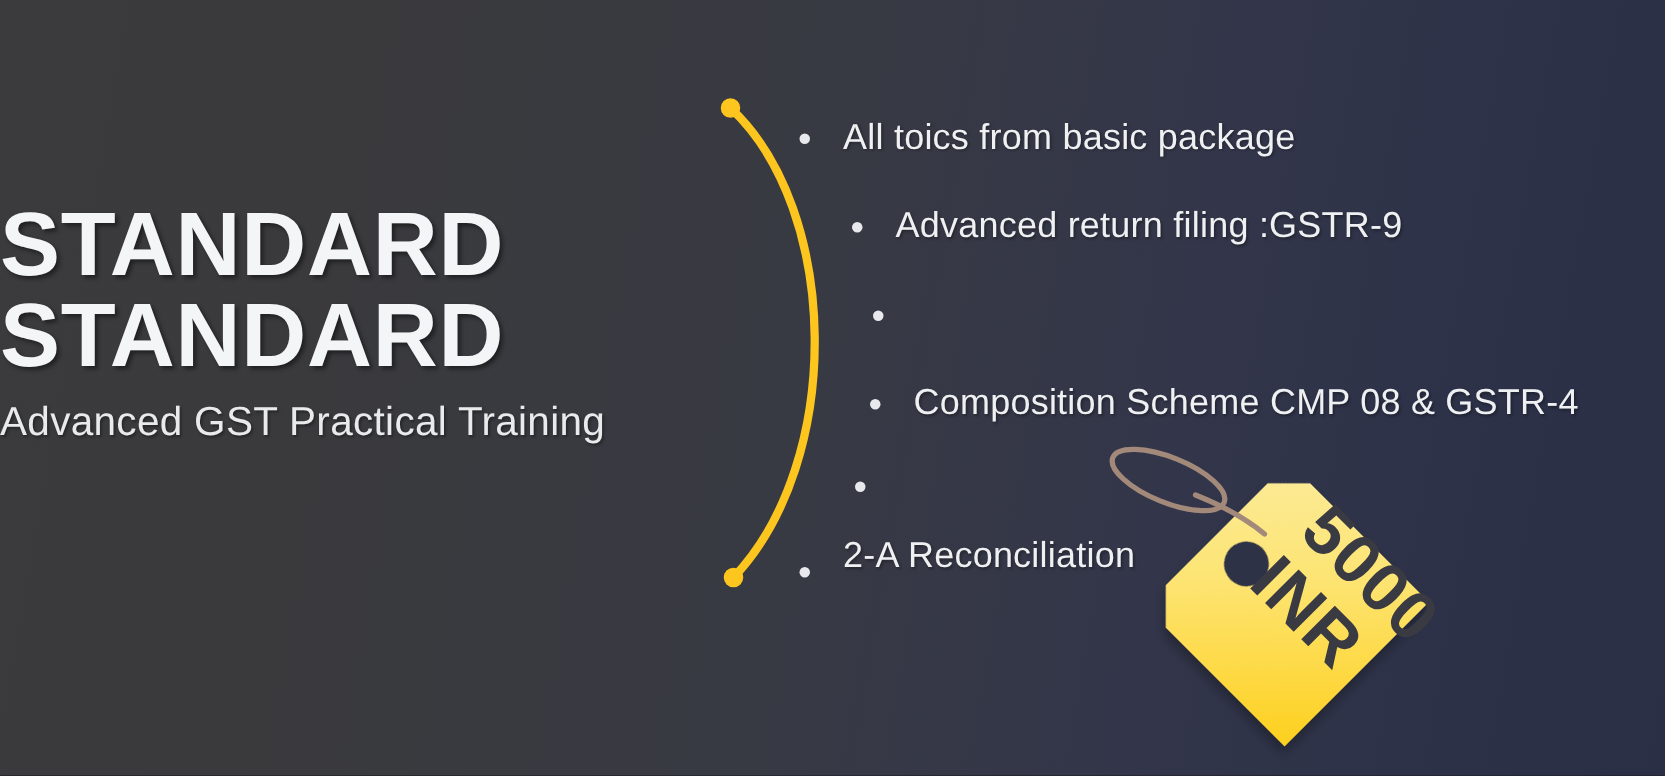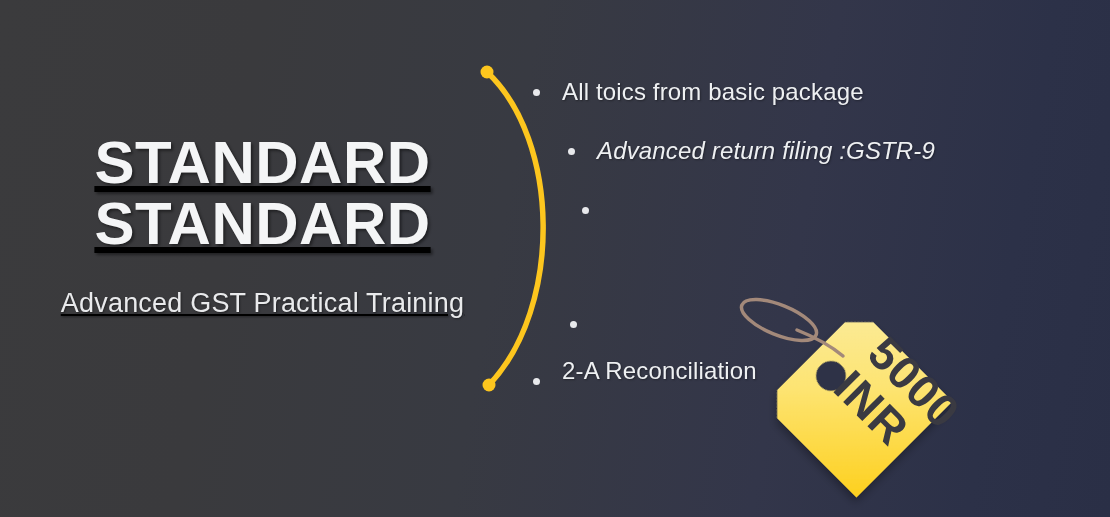--- a/index.html
+++ b/index.html
@@ -21,37 +21,36 @@
                 #2c3148 88%,
                 #2a2f46 100%);
   }
 
   
   .title-block {
     position: absolute;
     left: 0;
     top: 132px;
     width: 530px;
-    text-align: center;
+    text-align: left;
     padding-right: 5px;
     box-sizing: border-box;
-    text-decoration: underline;
   }
   .title-line {
     display: block;
     color: #f4f5f6;
     font-size: 60px;
     font-weight: bold;
     letter-spacing: 0.5px;
     line-height: 1.02;
     text-shadow: 2px 2px 3px rgba(0,0,0,0.45);
   }
   .subtitle {
     display: block;
-    margin-top: 34px;
+    margin-top: 12px;
     color: #e9eaec;
     font-size: 27px;
     font-weight: normal;
     letter-spacing: 0.2px;
     text-shadow: 1px 1px 2px rgba(0,0,0,0.4);
   }
 
   
   .arc-svg {
     position: absolute;
@@ -118,29 +117,33 @@
     <circle cx="34" cy="340" r="6.5" fill="#fdc61e"></circle>
   </svg>
 
   <div class="bullets">
 
     <div class="bullet-row" id="row0" style="left: 533px; top: 77px; height: 30px;">
       <span class="bullet-dot"></span>
       <span class="bullet-text">All toics from basic package</span>
     </div>
 
-    <div class="bullet-row" id="row1" style="left: 568px; top: 136px; height: 30px; font-style: italic;">
+    <div class="bullet-row" id="row1" style="left: 568px; top: 136px; height: 30px;">
       <span class="bullet-dot"></span>
       <span class="bullet-text">Advanced return filing :GSTR-9</span>
     </div>
 
     <div class="bullet-row" id="row2" style="left: 582px; top: 195px; height: 30px;">
       <span class="bullet-dot"></span>
     </div>
 
+    <div class="bullet-row" id="row3" style="left: 580px; top: 254px; height: 30px;">
+      <span class="bullet-dot"></span>
+      <span class="bullet-text">Composition Scheme CMP 08 &amp; GSTR-4</span>
+    </div>
 
     <div class="bullet-row" id="row4" style="left: 570px; top: 309px; height: 30px;">
       <span class="bullet-dot"></span>
     </div>
 
     <div class="bullet-row" id="row5" style="left: 533px; top: 355px; height: 30px; align-items: flex-end;">
       <span class="bullet-dot"></span>
       <span class="bullet-text">2-A Reconciliation</span>
     </div>
 

